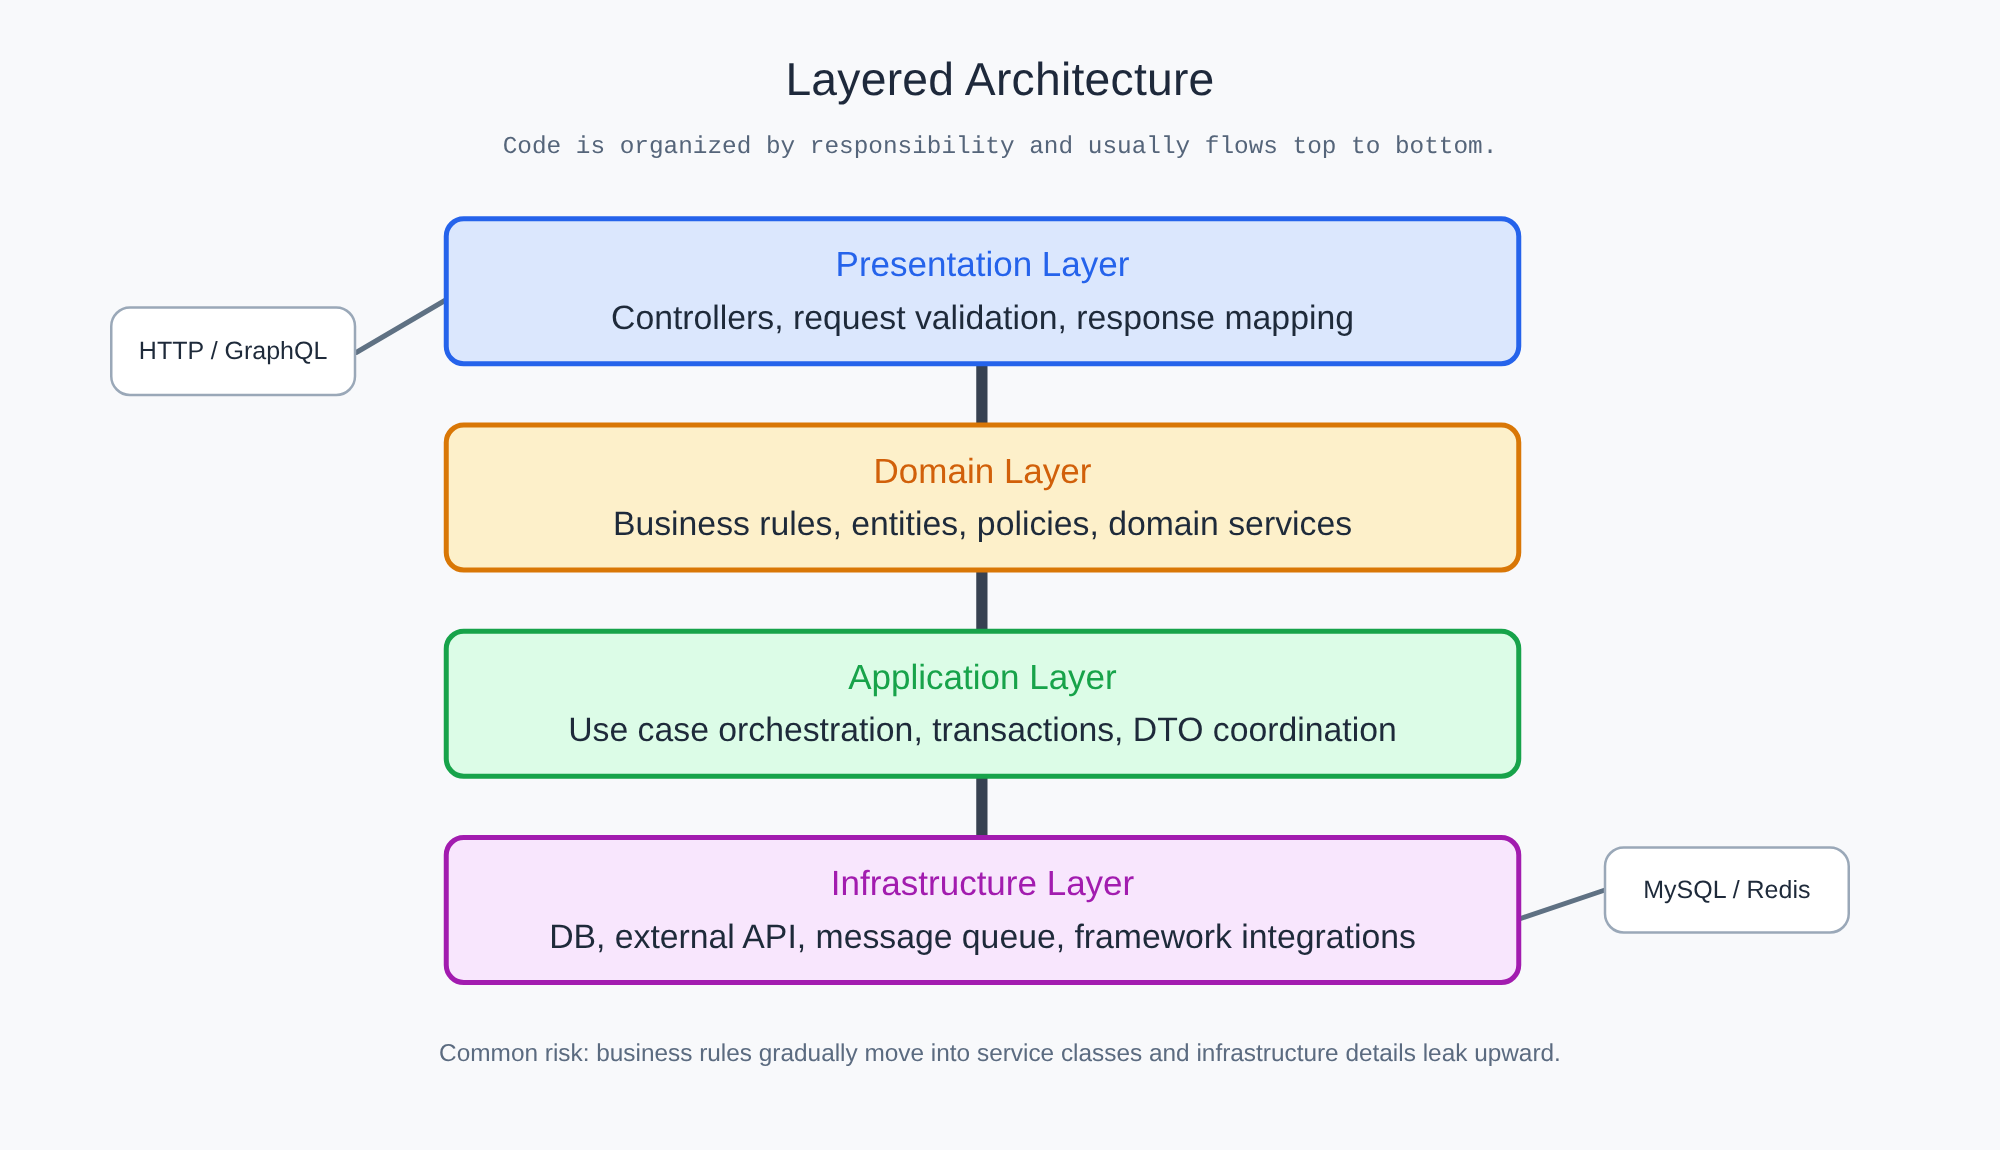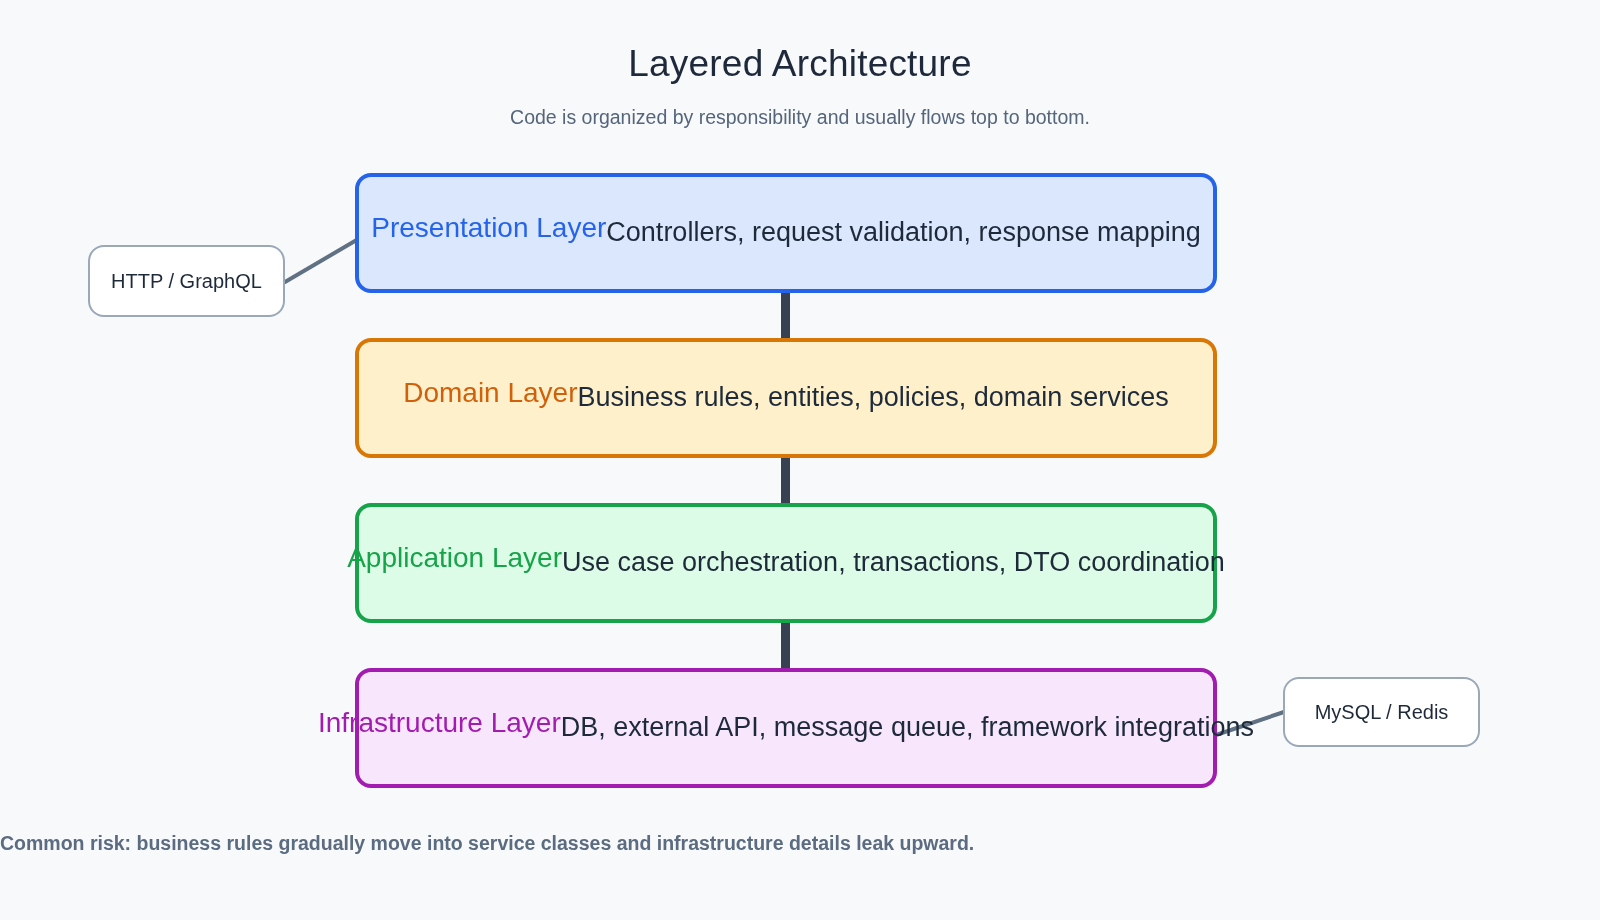--- a/index.html
+++ b/index.html
@@ -38,20 +38,21 @@
   #page-subtitle {
     position: absolute;
     top: 106px;
     left: 0;
     width: 1600px;
     text-align: center;
     font-size: 19.5px;
     font-weight: 400;
     color: #55657a;
     line-height: 1.2;
+    font-family: Liberation Mono, monospace;
   }
 
   
   #connector-layer {
     position: absolute;
     top: 0;
     left: 0;
     width: 1600px;
     height: 920px;
     pointer-events: none;
@@ -67,20 +68,21 @@
   .layer-box {
     position: relative;
     width: 862px;
     height: 120px;
     box-sizing: border-box;
     border-radius: 16px;
     border-style: solid;
     border-width: 4px;
     margin-bottom: 45px;
     display: flex;
+    flex-direction: column;
     align-items: center;
     justify-content: center;
     z-index: 2;
   }
   .layer-box:last-child { margin-bottom: 0; justify-content: center; }
 
   .layer-title {
     font-size: 28px;
     font-weight: 400;
     line-height: 1.15;
@@ -122,24 +124,24 @@
     width: 197px;
     height: 70px;
   }
 
   
   #footer-note {
     position: absolute;
     top: 832px;
     left: 0;
     width: 1600px;
+    text-align: center;
     font-size: 19.5px;
     color: #5b6b80;
     line-height: 1.2;
-    font-weight: bold;
   }
 </style>
 </head>
 <body>
 
 <div id="diagram-root">
 
   <div id="page-title">Layered Architecture</div>
   <div id="page-subtitle">Code is organized by responsibility and usually flows top to bottom.</div>
 

